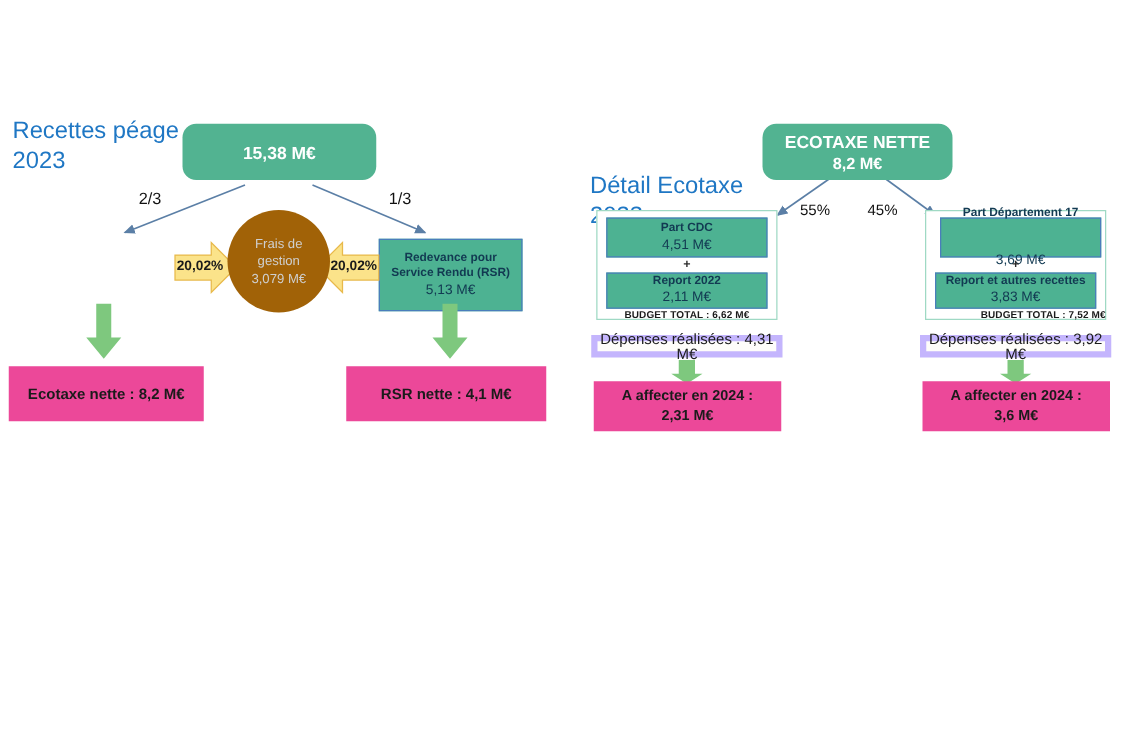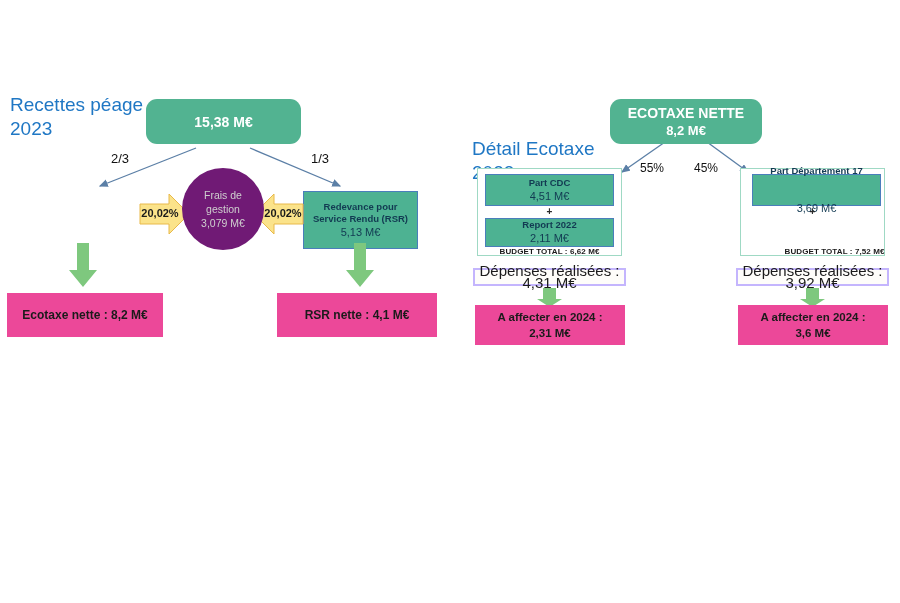--- a/index.html
+++ b/index.html
@@ -77,21 +77,21 @@
     text-align: center;
     color: #1b1b1b;
     font-weight: bold;
     font-size: 12px;
     line-height: 16px;
   }
   .green-box.small { font-size: 11.5px; }
 
   
   .circle {
-    background: #701a75;
+    background: #a16207;
     border-radius: 50%;
     display: flex;
     flex-direction: column;
     align-items: center;
     justify-content: center;
     text-align: center;
     color: #cfcfcf;
     font-size: 10.5px;
     line-height: 14px;
   }
@@ -113,26 +113,26 @@
     font-size: 8px;
     font-weight: bold;
     color: #1b1b1b;
     line-height: 10px;
     letter-spacing: 0.1px;
   }
 
   
   .expense-box {
     background: #fefdfa;
-    border: 2px solid #c4b5fd;
-    display: flex;
-    align-items: center;
-    justify-content: center;
-    text-align: center;
-    font-size: 15px;
+    border: 5px solid #c4b5fd;
+    display: flex;
+    align-items: center;
+    justify-content: center;
+    text-align: center;
+    font-size: 12px;
     color: #1b1b1b;
     line-height: 12px;
   }
 
   
   .conn-label {
     font-size: 13px;
     color: #111111;
     font-weight: normal;
     text-align: center;
@@ -246,20 +246,24 @@
 
   <div class="abs group-box" style="left:740px; top:168px; width:145px; height:88px;"></div>
 
   <div class="abs teal-box" style="left:752px; top:174px; width:129px; height:32px;gap:24px;">
     <div class="title">Part Département 17</div>
     <div class="amount">3,69 M€</div>
   </div>
 
   <div class="abs plus-sign" style="left:748px; top:207px; width:129px;">+</div>
 
+  <div class="abs teal-box" style="left:748px; top:218px; width:129px; height:29px;">
+    <div class="title">Report et autres recettes</div>
+    <div class="amount">3,83 M€</div>
+  </div>
 
   <div class="abs budget-total" style="left:740px; top:247px; width:145px;padding-left:44px;">BUDGET TOTAL : 7,52 M€</div>
 
   <div class="abs expense-box" style="left:736px; top:268px; width:153px; height:18px;">Dépenses réalisées :  3,92 M€</div>
 
   <svg class="abs" style="left:800px; top:288px; width:26px; height:20px;">
     <path d="M6,0 L19,0 L19,11 L25,11 L12.5,19 L0,11 L6,11 Z" fill="#7ec87e"></path>
   </svg>
 
   <div class="abs green-box small" style="left:738px; top:305px; width:150px; height:40px; white-space:pre-line;">A affecter en 2024 :

